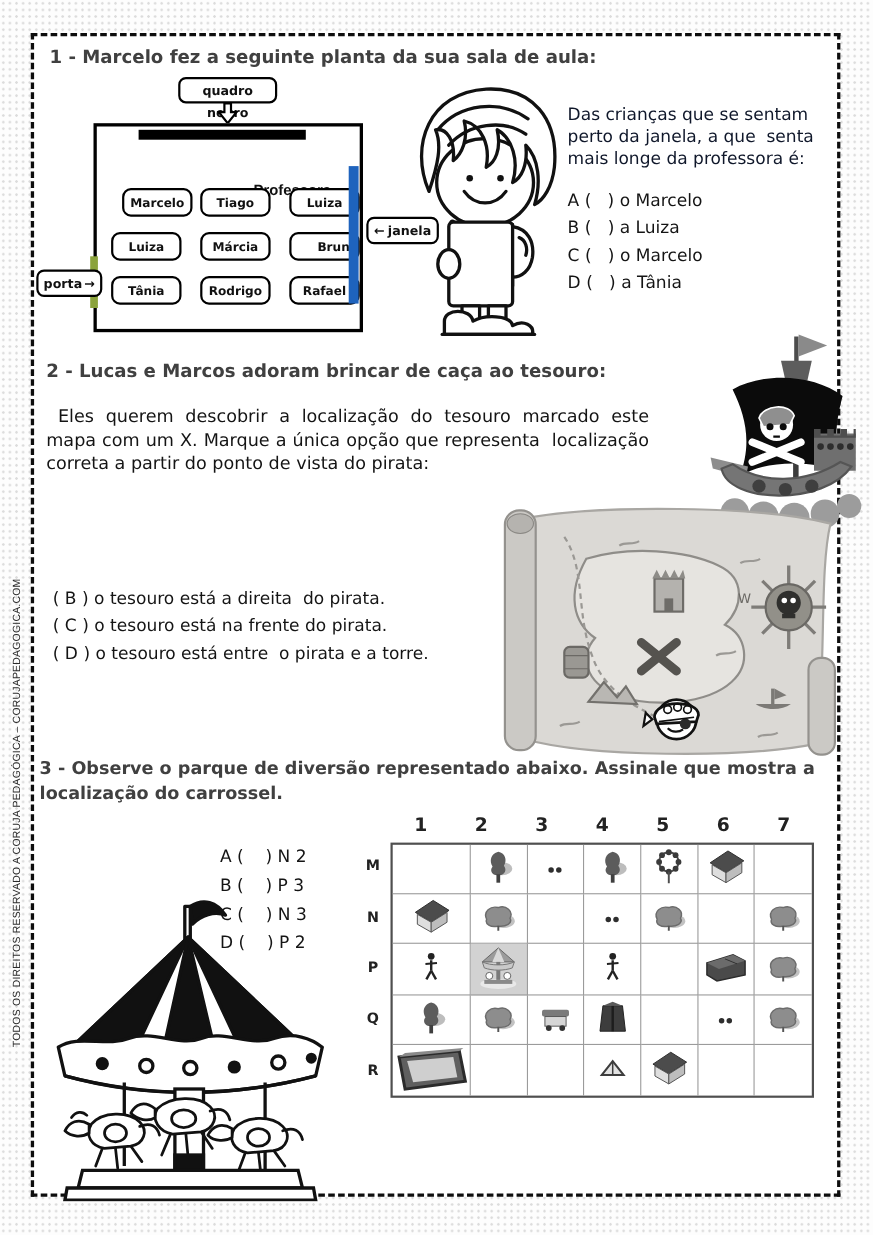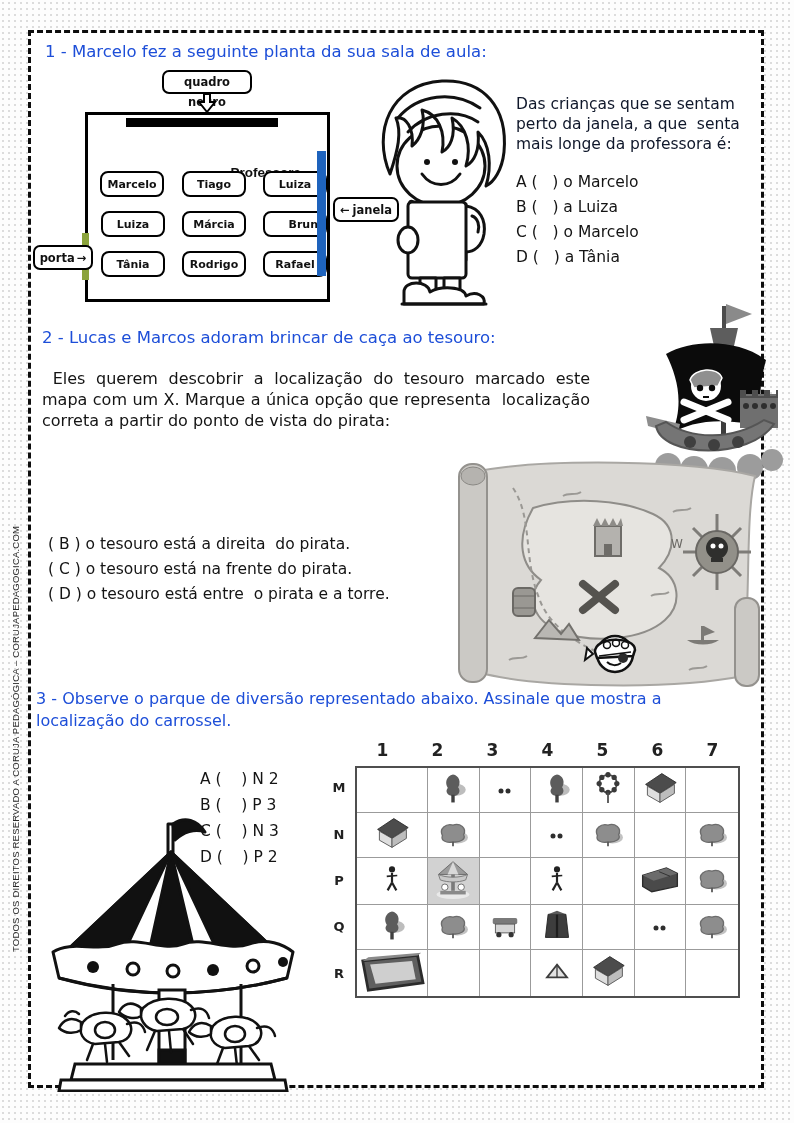--- a/index.html
+++ b/index.html
@@ -9,21 +9,21 @@
     background-color:#fdfdfd;
     background-image:radial-gradient(rgba(0,0,0,0.13) 1px, transparent 1.3px);
     background-size:6px 6px;
     overflow:hidden;
   }
   #sheet{
     position:absolute;left:28px;top:30px;width:736px;height:1058px;
     background:#fff;border:3px dashed #0d0d0d;box-sizing:border-box;
   }
   .abs{position:absolute;}
-  .qtitle{font-size:16.5px;color:#1d4ed8;font-weight:400;}
+  .qtitle{font-size:16.5px;color:#404040;font-weight:700;}
   .pre{white-space:pre-wrap;}
   .copyright{
     transform:rotate(-90deg);transform-origin:0 0;
     font-size:9.5px;color:#2a2a2a;white-space:nowrap;letter-spacing:0.2px;
     font-family:"Liberation Sans", sans-serif;
   }
   
   .tagbox{
     border:2.5px solid #000;border-radius:7px;background:#fff;
     font-size:11.5px;text-align:center;line-height:20px;color:#111;
@@ -71,21 +71,21 @@
 <div class="abs tagbox" style="left:162px;top:70px;width:90px;height:24px;">quadro negro</div>
 <div class="abs" style="left:196px;top:92px;">
   <svg width="22" height="22" viewBox="0 0 22 22">
       <path d="M8 2 L14 2 L14 10 L19 10 L11 20 L3 10 L8 10 Z" fill="#fff" stroke="#000" stroke-width="2"></path>
     </svg>
 </div>
 
 <div id="classroom" class="abs" style="left:85px;top:112px;width:245px;height:190px;">
   <div id="blackboard"></div>
   <div id="teacher-label">Professora</div>
-  <div class="desk" style="left:12px;top:56px;">Marcelo</div>
+  <div class="desk" style="left:23px;top:56px;">Marcelo</div>
   <div class="desk" style="left:94px;top:56px;">Tiago</div>
   <div class="desk" style="left:175px;top:56px;">Luiza</div>
   <div class="desk" style="left:13px;top:96px;">Luiza</div>
   <div class="desk" style="left:94px;top:96px;">Márcia</div>
   <div class="desk" style="left:175px;top:96px;padding-left:24px;">Bruna</div>
   <div class="desk" style="left:13px;top:136px;">Tânia</div>
   <div class="desk" style="left:94px;top:136px;">Rodrigo</div>
   <div class="desk" style="left:175px;top:136px;">Rafael</div>
   <div id="window-bar" style="left: 229px; top: 36px; height: 125px; background: rgb(30, 99, 189);"></div>
 </div>

